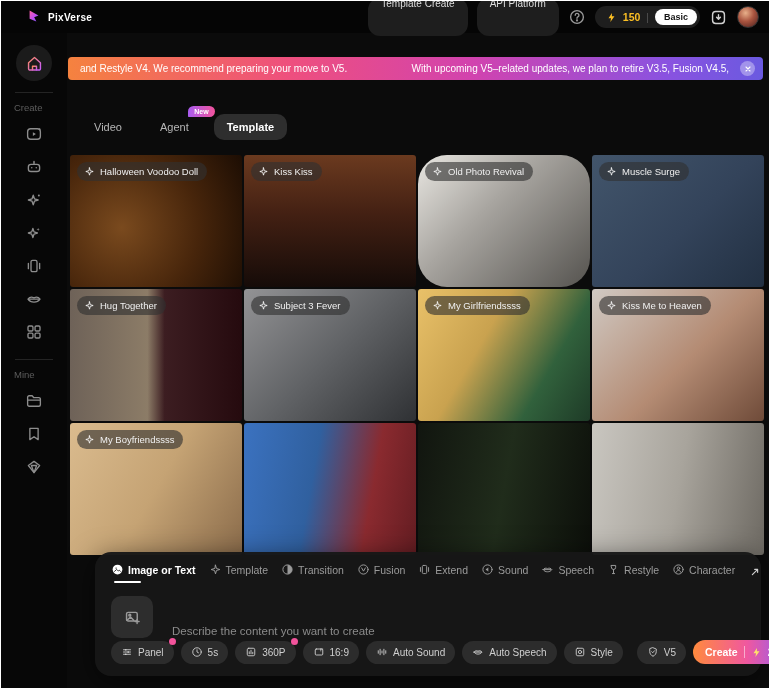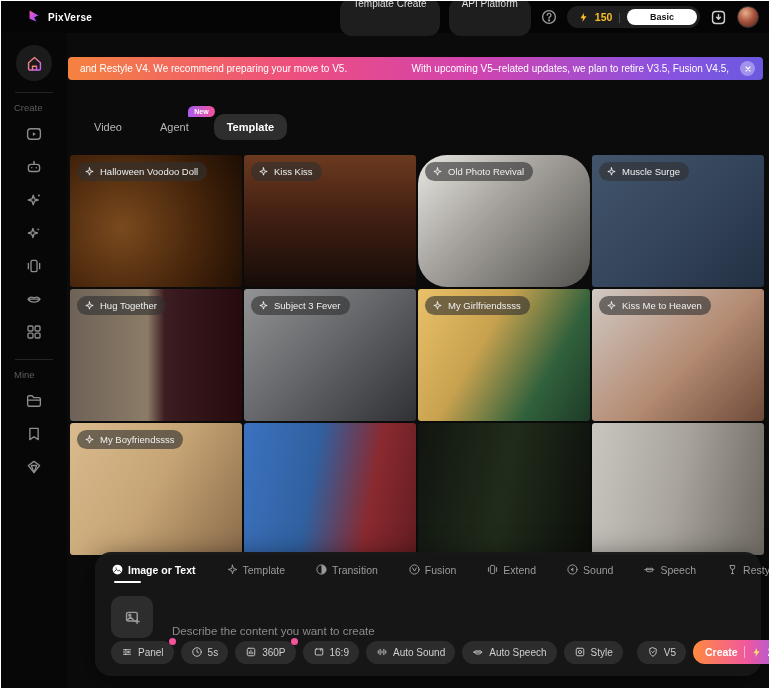--- a/index.html
+++ b/index.html
@@ -17,21 +17,21 @@
   .brand-name{color:#fff;font-weight:bold;font-size:10px;letter-spacing:.3px;}
   .topbar-spacer{flex:1;}
   .pill-btn{height:38px;display:flex;align-items:flex-start;gap:5px;padding:0 13px;background:#1e1e1e;border-radius:12px;color:#dedede;font-size:10px;white-space:nowrap;cursor:pointer;}
   .pill-btn.earn{color:#f2566f;}
   .pill-btn .gift{width:13px;height:13px;}
   .help-btn{width:18px;height:18px;color:#9a9a9a;}
   .credits-pill{height:22px;display:flex;align-items:center;gap:6px;padding:0 3px 0 11px;background:#1e1e1e;border-radius:12px;}
   .bolt-ic{width:11px;height:11px;color:#fbbf24;}
   .credits-num{color:#fbbf24;font-size:10.5px;font-weight:bold;}
   .credits-sep{color:#555;font-size:10px;}
-  .plan-chip{background:#fff;color:#141414;font-size:9px;font-weight:bold;padding:3px 23px;border-radius:10px;}
+  .plan-chip{background:#fff;color:#141414;font-size:9px;font-weight:bold;padding:3px 9px;border-radius:10px;}
   .dl-btn{width:19px;height:19px;color:#cfcfcf;}
   .avatar{width:22px;height:22px;border-radius:50%;background:radial-gradient(circle at 38% 30%,#e8b08a 0%,#a9543f 45%,#471e1c 100%);border:1px solid #333;}
 
   
   .banner{position:absolute;left:67px;right:6px;top:56px;height:23px;border-radius:4px;z-index:6;
     background:linear-gradient(90deg,#f5823f 0%,#ee4f7e 32%,#d243ae 58%,#8a52e0 86%,#6a5ae0 100%);
     display:flex;align-items:center;color:#fff;font-size:10px;padding:0 34px 0 12px;}
   .banner .msg{white-space:nowrap;overflow:hidden;}
   .banner .msg-right{margin-left:auto;padding-left:20px;}
   .banner-close{position:absolute;right:8px;top:4px;width:15px;height:15px;border-radius:50%;background:rgba(255,255,255,.35);color:#fff;display:flex;align-items:center;justify-content:center;cursor:pointer;}
@@ -53,21 +53,21 @@
   .badge-new{position:absolute;top:-8px;right:-13px;background:linear-gradient(90deg,#a85cf0,#f2539b);color:#fff;font-size:7px;font-weight:bold;padding:2px 6px;border-radius:7px 7px 7px 1px;}
 
   
   .grid{position:absolute;left:69px;top:154px;right:5px;bottom:0;display:grid;grid-template-columns:repeat(4,1fr);grid-auto-rows:132px;gap:2px;z-index:1;overflow:hidden;}
   .card{position:relative;border-radius:3px;overflow:hidden;cursor:pointer;background:#222;}
   .card-label{position:absolute;top:7px;left:7px;height:19px;display:flex;align-items:center;gap:5px;background:rgba(48,48,48,.62);border-radius:10px;padding:0 9px 0 7px;color:#f0f0f0;font-size:9.5px;white-space:nowrap;}
   .card-label .ic{width:11px;height:11px;color:#fff;}
 
   
   .panel{position:absolute;left:94px;right:8px;top:551px;height:124px;background:rgba(23,23,23,.97);border-radius:16px;z-index:20;box-shadow:0 6px 28px rgba(0,0,0,.55);display:flex;flex-direction:column;}
-  .panel-tabs{display:flex;align-items:flex-start;gap:30px;padding:11px 14px 0 16px;}
+  .panel-tabs{display:flex;align-items:flex-start;gap:13px;padding:11px 14px 0 16px;}
   .ptab{display:flex;align-items:center;gap:4px;color:#9b9b9b;font-size:10.5px;position:relative;padding-bottom:8px;white-space:nowrap;cursor:pointer;}
   .ptab .ic{width:13px;height:13px;}
   .ptab.active{color:#fff;font-weight:bold;}
   .ptab.active::after{content:"";position:absolute;left:3px;bottom:1px;width:27px;height:2px;background:#fff;border-radius:2px;}
   .panel-expand{margin-left:auto;width:14px;height:14px;color:#cfcfcf;margin-top:2px;cursor:pointer;}
   .prompt-row{display:flex;align-items:flex-end;gap:17px;padding:4px 16px 2px;flex:1;}
   .upload-box{width:42px;height:42px;background:#2d2d2d;border-radius:10px;display:flex;align-items:center;justify-content:center;color:#9a9a9a;cursor:pointer;}
   .upload-box .ic{width:19px;height:19px;}
   .prompt-input{flex:1;background:transparent;border:none;outline:none;color:#dddddd;font-size:11.5px;font-family:"Liberation Sans",sans-serif;}
   .prompt-input::placeholder{color:#8b8b8b;}

